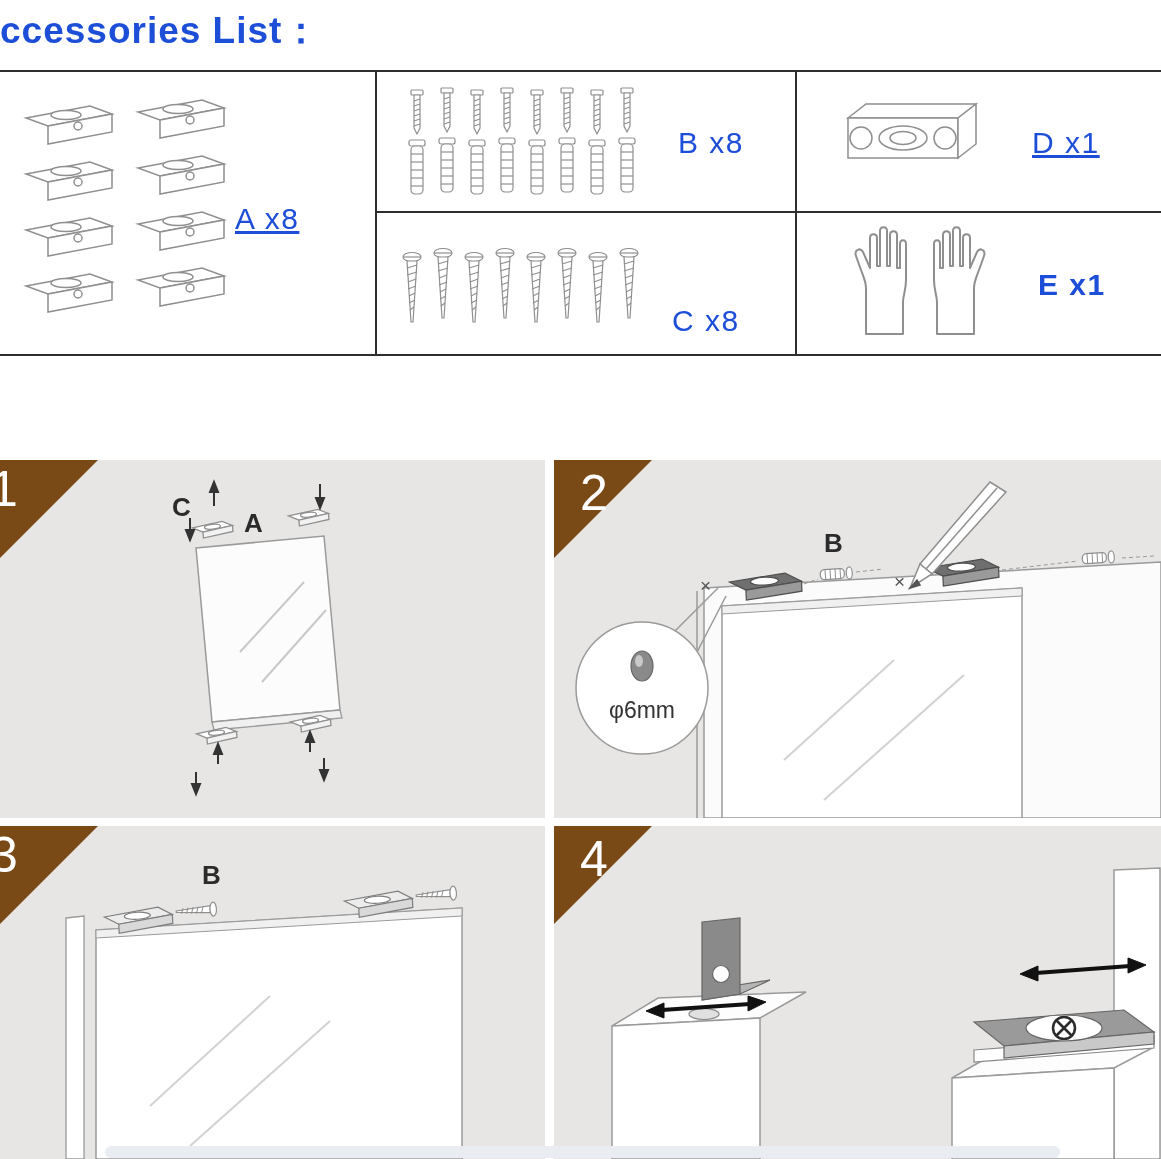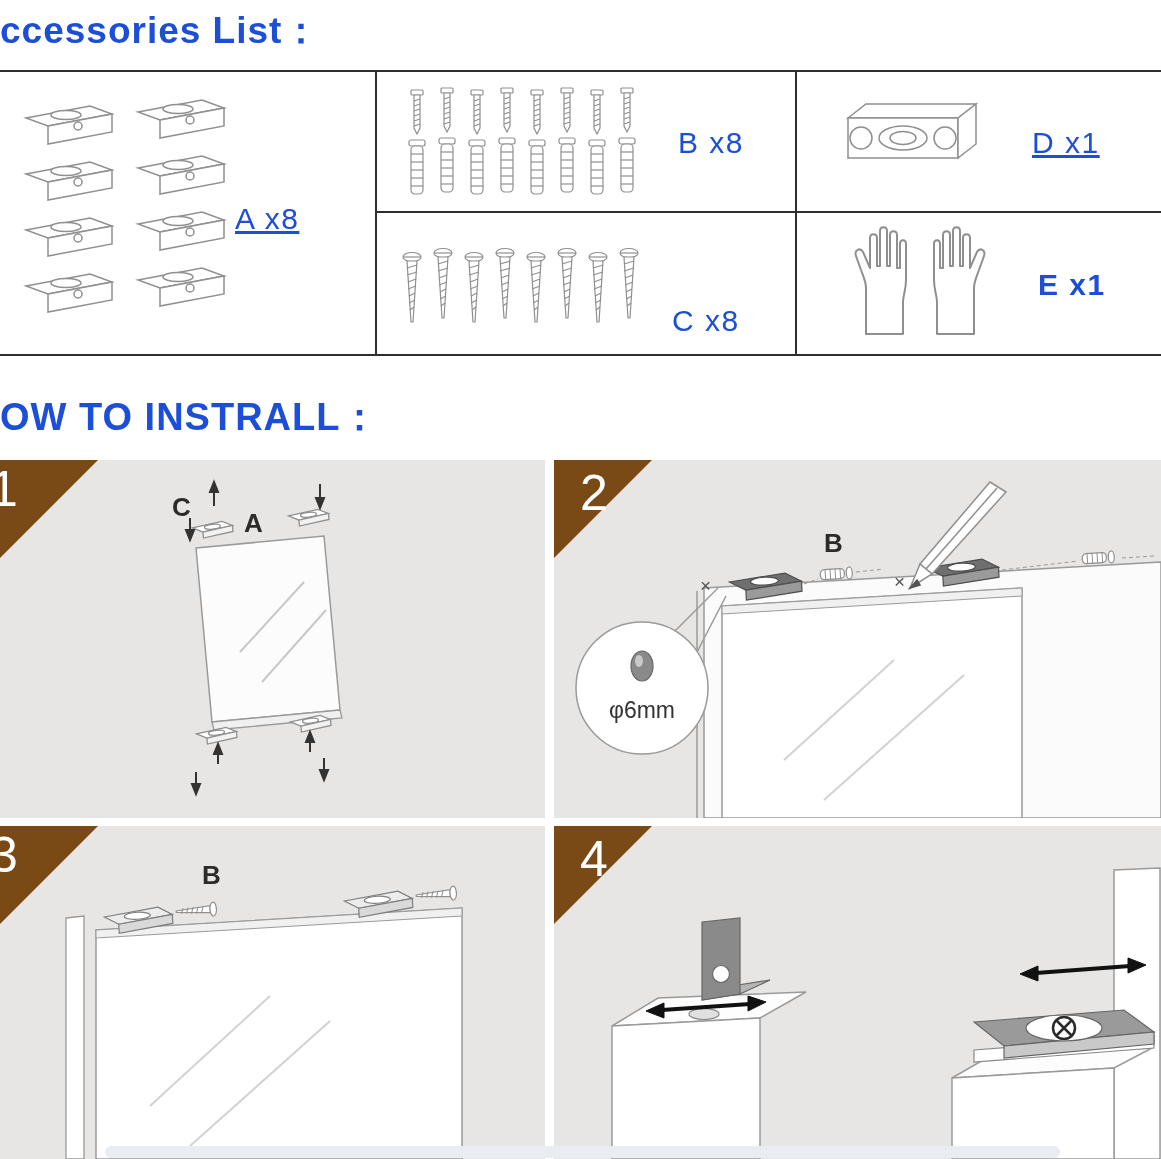--- a/index.html
+++ b/index.html
@@ -140,21 +140,20 @@
 
   <svg class="abs" style="left:838px;top:222px;" width="160" height="115" viewBox="0 0 160 115">
     <defs>
       <path id="hand" fill="#fff" stroke="#8f8f8f" stroke-width="2" stroke-linejoin="round" d="M12,110 L12,64 C12,58 10,54 7,46 L2,32 C0,26 6,23 9,28 L16,44 L16,14 C16,9 23,9 23,14 L23,42 L26,42 L26,7 C26,2 33,2 33,7 L33,42 L36,42 L36,11 C36,6 43,6 43,11 L43,44 L46,44 L46,20 C46,15 52,15 52,20 L52,56 C52,66 49,72 49,78 L49,110 Z"></path>
     </defs>
     <use href="#hand" transform="translate(16,2)"></use>
     <use href="#hand" transform="translate(148,2) scale(-1,1)"></use>
   </svg>
   <div class="cell-label" style="left:1038px;top:268px;font-weight:bold;">E x1</div>
 
-  <div class="title title-install">OW TO INSTRALL：</div>
 
   <div class="panel panel-1">
     <svg class="abs" style="left:0;top:0;" width="545" height="358" viewBox="0 0 545 358">
       <defs>
         <g id="s1b">
           <polygon points="0,6 30,2 40,7 10,11" fill="#fff" stroke="#8f8f8f" stroke-width="1.3"></polygon>
           <ellipse cx="20" cy="6.5" rx="8" ry="2.5" fill="#fff" stroke="#8f8f8f" stroke-width="1.3"></ellipse>
           <polygon points="10,11 40,7 40,13 10,17" fill="#f2f2f2" stroke="#8f8f8f" stroke-width="1.3"></polygon>
         </g>
       </defs>

